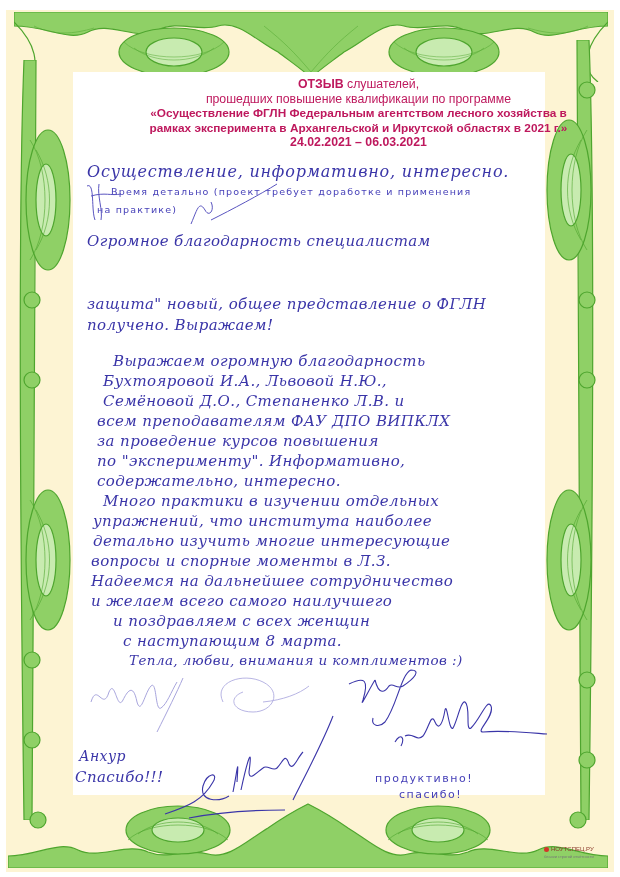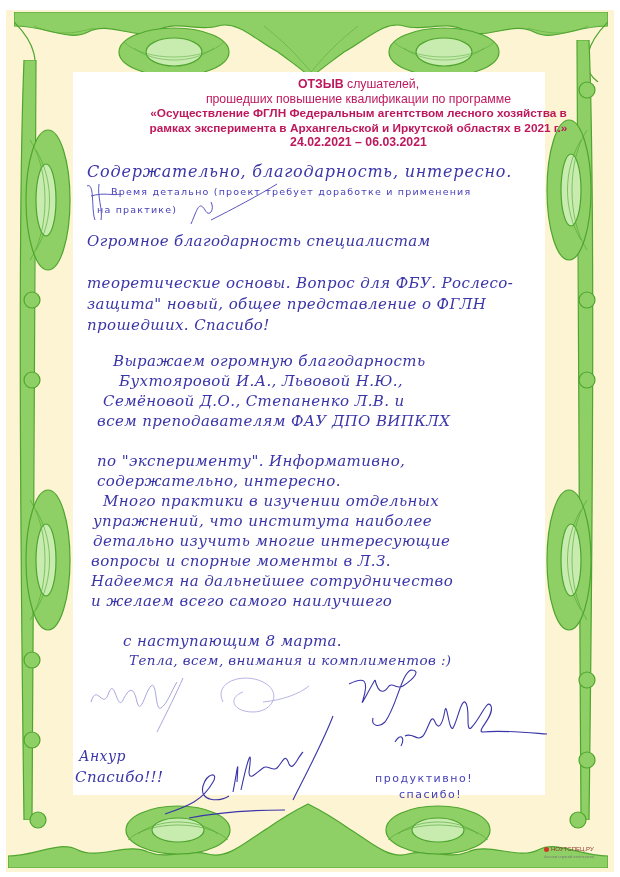--- a/index.html
+++ b/index.html
@@ -147,47 +147,48 @@
   <div class="header">
     <div>
       <span class="b">ОТЗЫВ</span><span> слушателей,</span>
     </div>
     <div>прошедших повышение квалификации по программе</div>
     <div class="b" style="font-size:11.8px;">«Осуществление ФГЛН Федеральным агентством лесного хозяйства в</div>
     <div class="b" style="font-size:11.8px;">рамках эксперимента в Архангельской и Иркутской областях в 2021 г.»</div>
     <div class="b">24.02.2021 – 06.03.2021</div>
   </div>
 
-  <div class="hw big" style="left:14px; top:90px; font-size:16px; letter-spacing:0.8px;">Содержательно, благодарность, интересно.</div>
+  <div class="hw big" style="left:14px; top:90px; font-size:16px; letter-spacing:0.8px;">Осуществление, информативно, интересно.</div>
 
   <div class="hw small" style="left:38px; top:114px; font-size:9.5px; letter-spacing:1.2px;">Время детально (проект требует доработке и применения</div>
   <div class="hw small" style="left:24px; top:132px; font-size:9.5px; letter-spacing:1.2px;">на практике)</div>
   <svg class="sig" style="left:8px; top:108px;" width="200" height="50" viewBox="0 0 200 50">
     <path d="M6,6 C14,2 10,30 14,40 M18,4 C16,16 22,30 20,40 M10,16 C24,12 30,16 40,14 M110,44 C116,30 118,20 124,30 C128,38 134,30 130,22 M130,40 C150,30 180,14 196,4" stroke="#5a55c0" stroke-width="1" fill="none"></path>
   </svg>
 
   <div class="hw big" style="left:14px; top:160px;text-align:right;">Огромное благодарность специалистам</div>
-  <div class="hw big" style="left:14px; top:202px;">теоретические основы. Вопрос для ФБУ. Рослесо-</div>
   <div class="hw big" style="left:14px; top:223px;">защита" новый, общее представление о ФГЛН</div>
-  <div class="hw big" style="left:14px; top:244px;">прошедших. Спасибо!</div>
+  <div class="hw big" style="left:14px; top:244px;">получено. Выражаем!</div>
 
   <div class="hw big" style="left:40px; top:280px;">Выражаем огромную благодарность</div>
-  <div class="hw big" style="left:30px; top:300px;margin-left:16px;">Бухтояровой И.А., Львовой Н.Ю.,</div>
+  <div class="hw big" style="left:30px; top:300px;">Бухтояровой И.А., Львовой Н.Ю.,</div>
   <div class="hw big" style="left:30px; top:320px;">Семёновой Д.О., Степаненко Л.В. и</div>
   <div class="hw big" style="left:24px; top:340px;">всем преподавателям ФАУ ДПО ВИПКЛХ</div>
+  <div class="hw big" style="left:24px; top:360px;">за проведение курсов повышения</div>
   <div class="hw big" style="left:24px; top:380px;">по "эксперименту". Информативно,</div>
   <div class="hw big" style="left:24px; top:400px;">содержательно, интересно.</div>
   <div class="hw big" style="left:30px; top:420px;">Много практики в изучении отдельных</div>
   <div class="hw big" style="left:20px; top:440px;">упражнений, что института наиболее</div>
   <div class="hw big" style="left:20px; top:460px;">детально изучить многие интересующие</div>
   <div class="hw big" style="left:18px; top:480px;">вопросы и спорные моменты в Л.З.</div>
   <div class="hw big" style="left:18px; top:500px;">Надеемся на дальнейшее сотрудничество</div>
   <div class="hw big" style="left:18px; top:520px;">и желаем всего самого наилучшего</div>
+  <div class="hw big" style="left:40px; top:540px;">и поздравляем с всех женщин</div>
   <div class="hw big" style="left:50px; top:560px;">с наступающим 8 марта.</div>
-  <div class="hw big" style="left:56px; top:580px; font-size:13.5px;">Тепла, всем, внимания и комплиментов :)</div>
+  <div class="hw big" style="left:56px; top:580px; font-size:13.5px;">Тепла, любви, внимания и комплиментов :)</div>
 
   <svg class="sig" style="left:14px; top:600px;" width="110" height="70" viewBox="0 0 110 70">
     <path d="M4,30 C10,10 16,40 22,20 C28,6 30,40 36,28 C40,20 46,10 50,30 C54,44 58,20 64,14 C70,8 68,40 74,36 C80,32 84,20 90,10 M70,60 C80,40 90,20 96,6" stroke="#a8a5dd" stroke-width="1" fill="none"></path>
   </svg>
   <svg class="sig" style="left:130px; top:600px;" width="110" height="50" viewBox="0 0 110 50">
     <path d="M20,30 C10,10 40,0 60,10 C80,20 70,40 50,40 C30,40 24,26 40,20 M60,30 C80,28 96,22 106,14" stroke="#b8b5e4" stroke-width="1" fill="none"></path>
   </svg>
   <svg class="sig" style="left:272px; top:594px;" width="100" height="70" viewBox="0 0 100 70">
     <path d="M4,18 C20,10 24,14 18,34 C14,44 26,20 30,14 M30,14 C34,30 40,26 44,20 C48,16 52,24 58,20 C70,12 76,4 66,4 C56,8 52,40 40,56 C34,62 26,60 28,52" stroke="#3a35a8" stroke-width="1.1" fill="none"></path>
   </svg>

